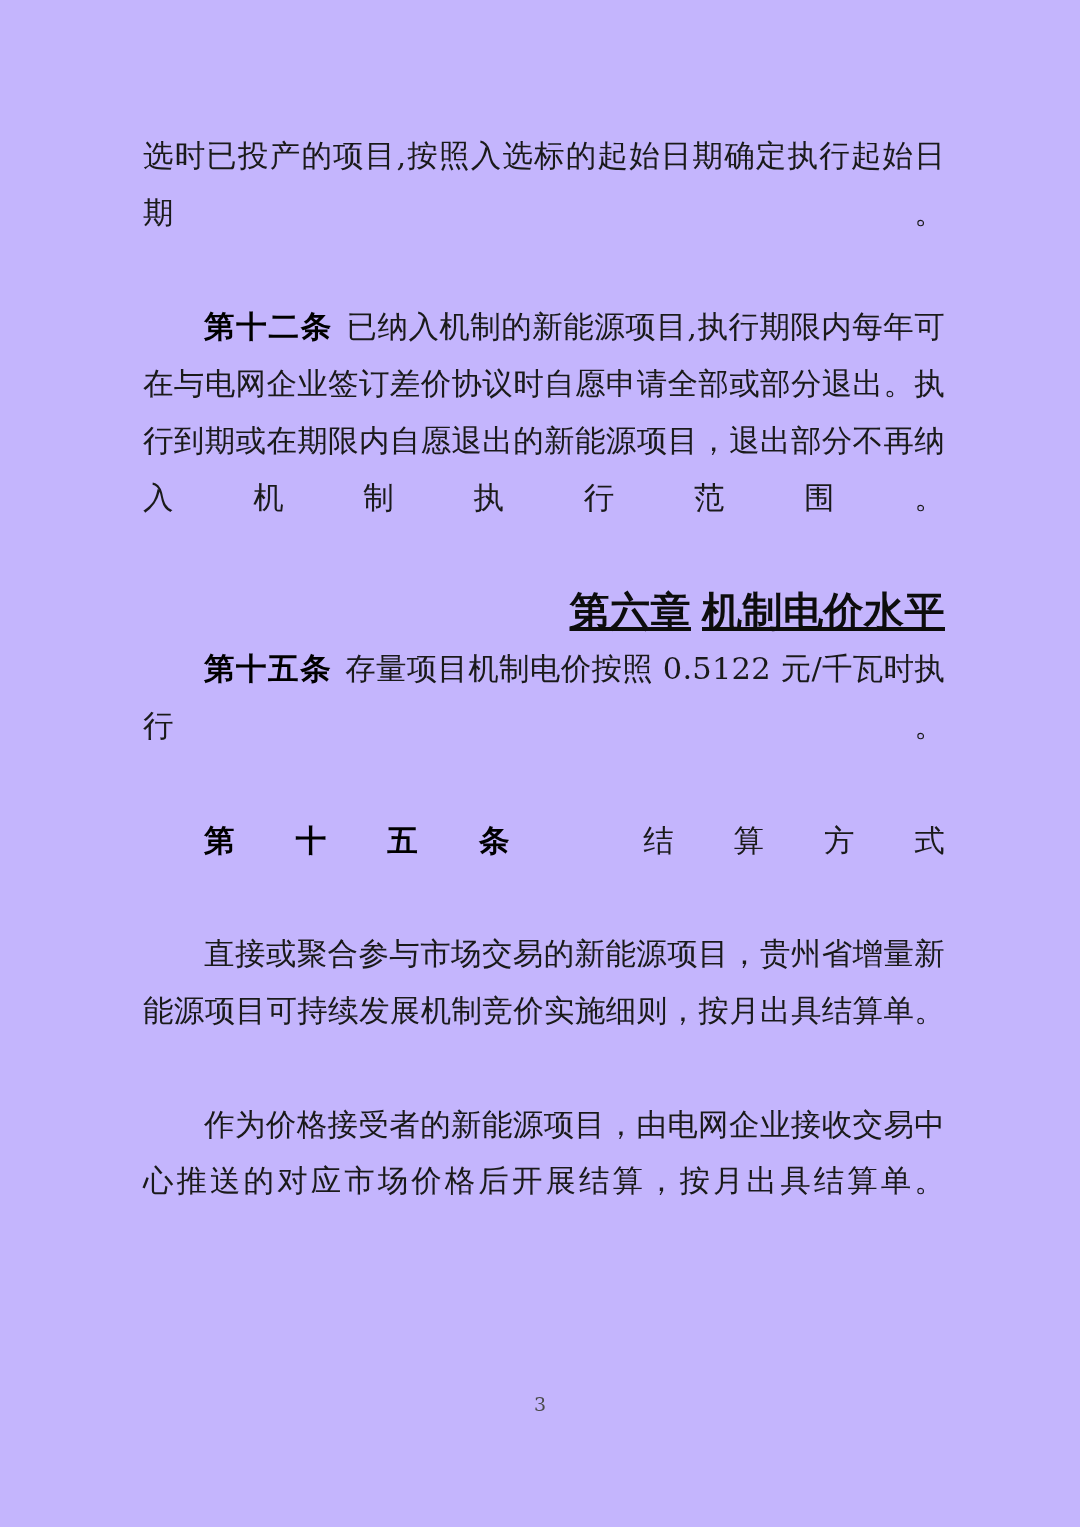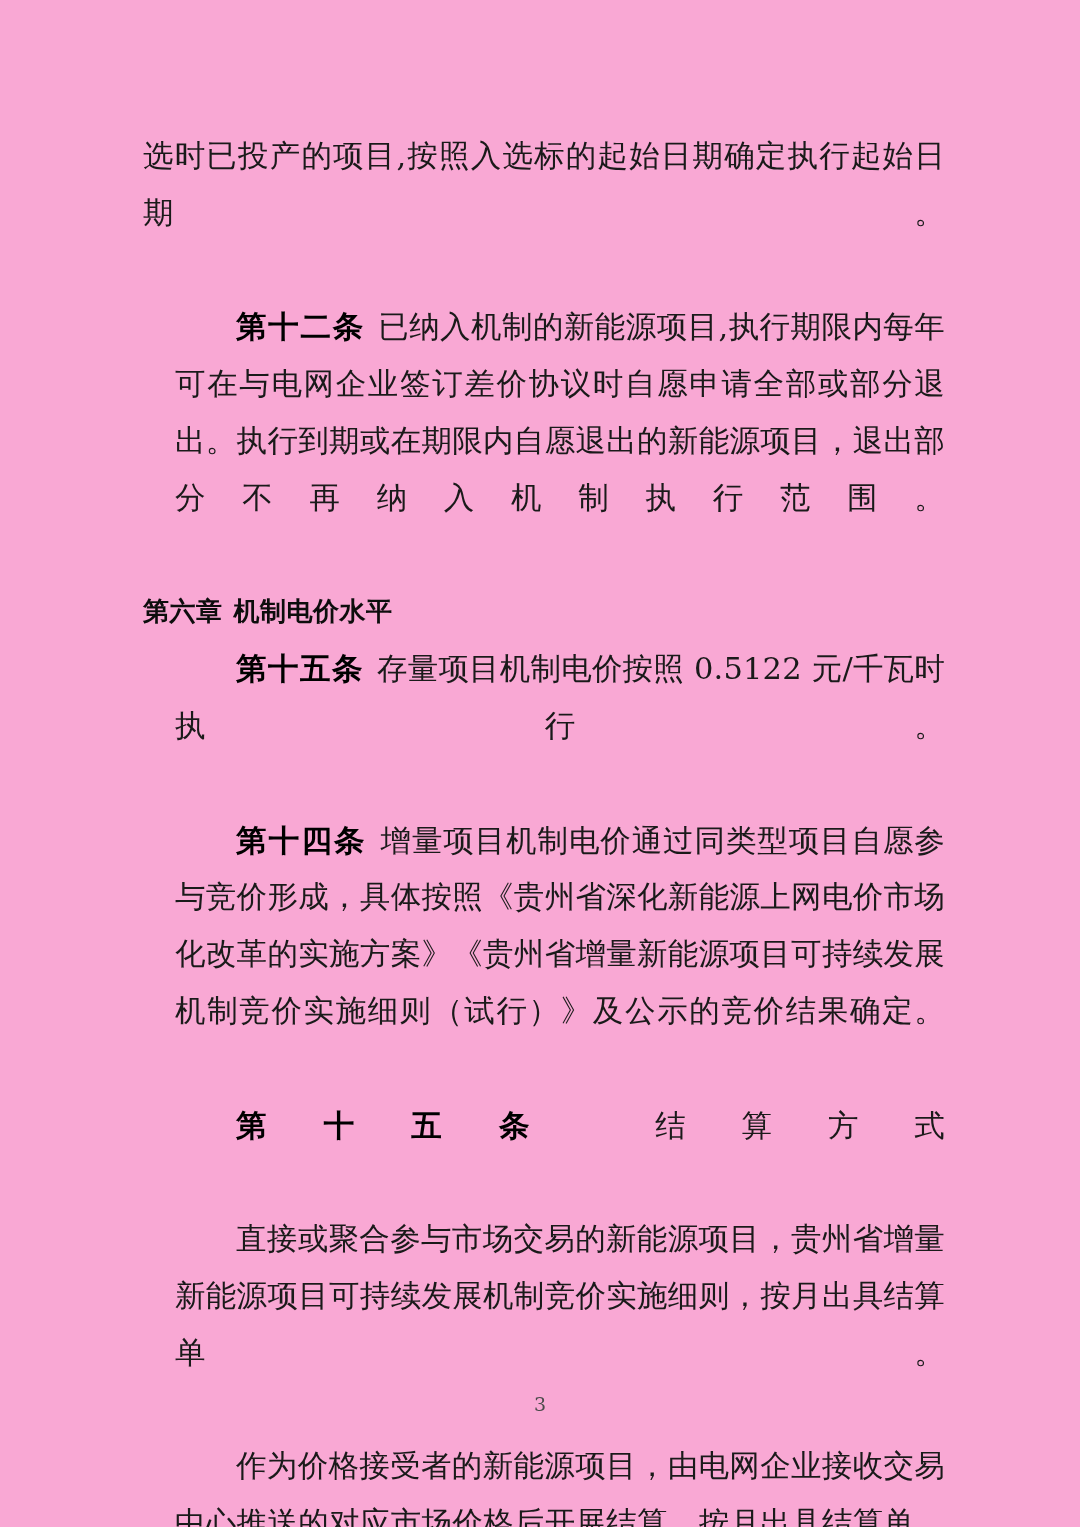--- a/index.html
+++ b/index.html
@@ -14,21 +14,21 @@
     font-family: "DejaVu Serif", "Liberation Serif", serif;
     -webkit-font-smoothing: antialiased;
   }
 
   #page {
     position: absolute;
     left: 0;
     top: 0;
     width: 1080px;
     height: 1527px;
-    background: #f9a8d4;
+    background: #c4b5fd;
     overflow: hidden;
   }
 
   
   #text-column {
     position: absolute;
     left: 143px;
     top: 128px;
     width: 802px;
   }
@@ -40,21 +40,20 @@
     line-height: 56.8px;
     color: #1a1a1a;
     text-align: justify;
     text-justify: inter-character;
     letter-spacing: 0.2px;
     margin: 0;
     font-weight: 400;
   }
   .para.indent {
     text-indent: 61px;
-    margin-left: 32px;
   }
   .para.cont {
     text-indent: 0;
   }
 
   
   .para:after {
     content: "";
     display: inline-block;
     width: 100%;
@@ -68,27 +67,28 @@
     font-family: "DejaVu Serif", "Liberation Serif", serif;
   }
   .article-gap {
     display: inline-block;
     width: 13px;
   }
 
   
   .chapter-heading {
     font-family: "Liberation Sans", "DejaVu Sans", sans-serif;
-    font-size: 26px;
+    font-size: 40px;
     font-weight: 700;
     color: #0d0d0d;
-    text-align: left;
+    text-align: right;
     line-height: 56.8px;
     letter-spacing: 0.5px;
     margin: 0;
+    text-decoration: underline;
   }
   .chapter-heading .ch-gap {
     display: inline-block;
     width: 11px;
   }
   .chapter-heading:after { content: none; }
 
   
   #page-number {
     position: absolute;
@@ -109,21 +109,20 @@
   <div id="text-column">
 
     <p class="para cont">选时已投产的项目,按照入选标的起始日期确定执行起始日期。</p>
 
     <p class="para indent"><span class="article-marker">第十二条</span><span class="article-gap"></span><span>已纳入机制的新能源项目,执行期限内每年可在与电网企业签订差价协议时自愿申请全部或部分退出。执行到期或在期限内自愿退出的新能源项目，退出部分不再纳入机制执行范围。</span></p>
 
     <p class="chapter-heading"><span>第六章</span><span class="ch-gap"></span><span>机制电价水平</span></p>
 
     <p class="para indent"><span class="article-marker">第十五条</span><span class="article-gap"></span><span>存量项目机制电价按照 0.5122 元/千瓦时执行。</span></p>
 
-    <p class="para indent"><span class="article-marker">第十四条</span><span class="article-gap"></span><span>增量项目机制电价通过同类型项目自愿参与竞价形成，具体按照《贵州省深化新能源上网电价市场化改革的实施方案》《贵州省增量新能源项目可持续发展机制竞价实施细则（试行）》及公示的竞价结果确定。</span></p>
 
 
     <p class="para indent"><span class="article-marker">第十五条</span><span class="article-gap"></span><span>结算方式</span></p>
 
     <p class="para indent">直接或聚合参与市场交易的新能源项目，贵州省增量新能源项目可持续发展机制竞价实施细则，按月出具结算单。</p>
 
     <p class="para indent">作为价格接受者的新能源项目，由电网企业接收交易中心推送的对应市场价格后开展结算，按月出具结算单。</p>
 
   </div>
 

